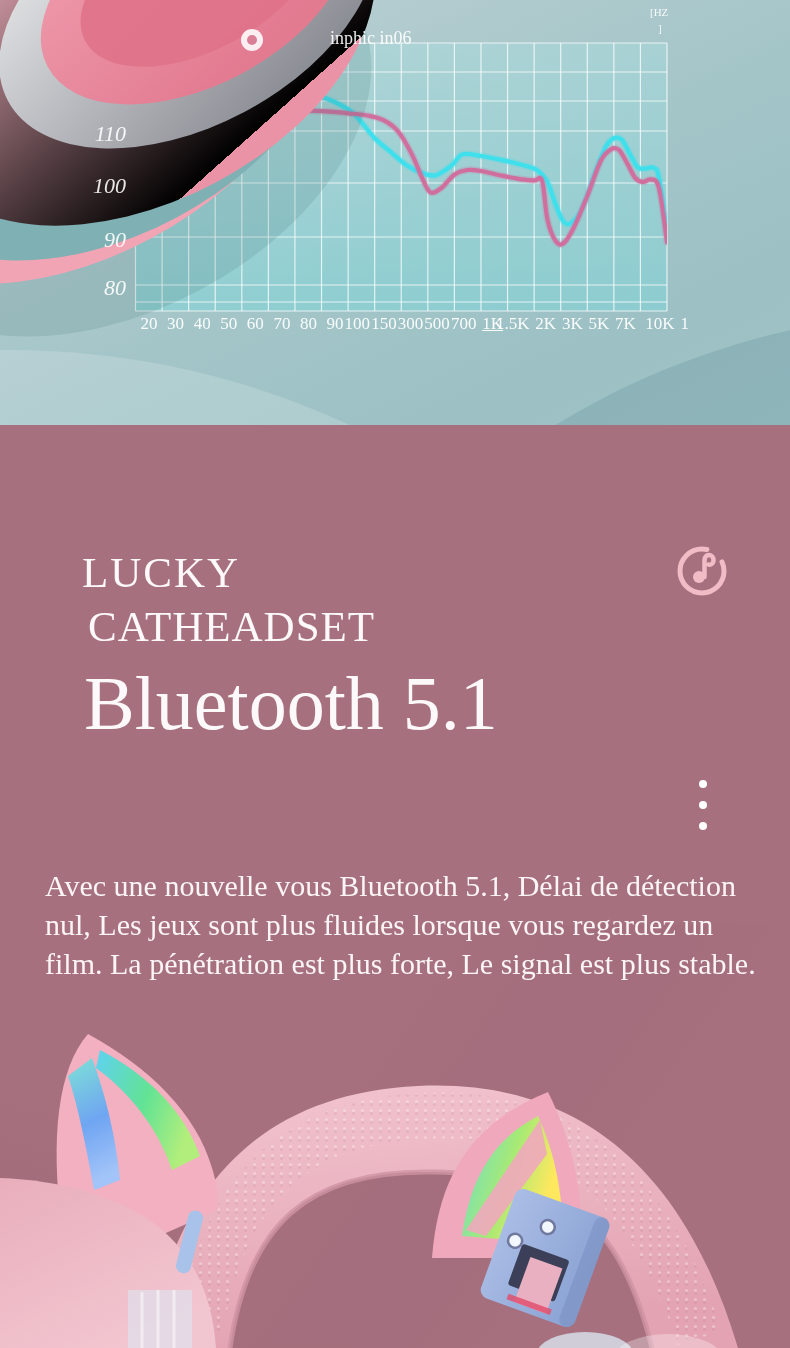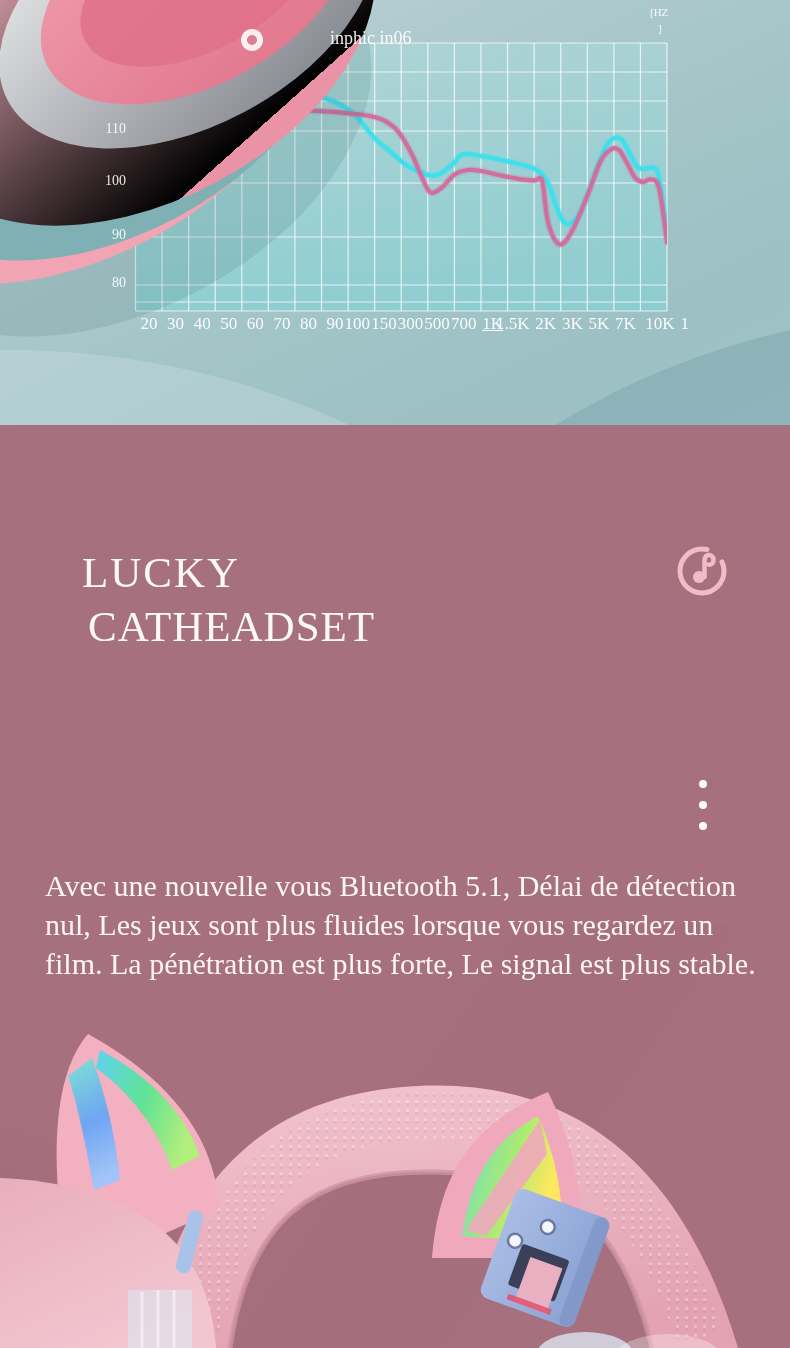--- a/index.html
+++ b/index.html
@@ -7,21 +7,21 @@
          font-family:"Liberation Serif", serif;}
   
   #sec-top{position:absolute;left:0;top:0;width:790px;height:425px;overflow:hidden;
     background:
       radial-gradient(circle 300px at 30px 10px, rgba(255,255,255,0.20), rgba(255,255,255,0) 70%),
       linear-gradient(155deg,#c2d3d7 0%,#afcacd 30%,#a3c5c8 55%,#9cc0c4 80%,#a0c3c6 100%);}
   #sec-top svg{position:absolute;left:0;top:0;}
   .chart-label{position:absolute;color:rgba(255,255,255,0.92);white-space:nowrap;}
   #chart-title{left:330px;top:28px;width:200px;font-size:18px;}
   #hz-label{left:650px;top:4px;width:40px;font-size:11px;line-height:16px;text-align:left;}
-  .ytick{position:absolute;width:66px;text-align:right;font-size:14px;color:rgba(255,255,255,0.9);}
+  .ytick{position:absolute;width:66px;text-align:right;font-size:22px;color:rgba(255,255,255,0.9);font-style:italic;}
   .xtick{position:absolute;width:44px;text-align:right;font-size:17px;color:rgba(255,255,255,0.95);top:314px;}
   
   #sec-main{position:absolute;left:0;top:425px;width:790px;height:923px;overflow:hidden;
     background:
       radial-gradient(circle 300px at 100% 4%, rgba(255,236,241,0.22), rgba(255,255,255,0) 70%),
       conic-gradient(from 197deg at 74% -4%, rgba(255,240,244,0) 0deg, rgba(255,240,244,0.30) 24deg, rgba(255,240,244,0.32) 36deg, rgba(255,240,244,0) 56deg),
       linear-gradient(172deg,#a06c7a 0%,#a6707e 16%,#b07b89 32%,#cродa 0%,#c996a3 48%,#ddb0bb 64%,#ecc4ce 80%,#f0cad3 94%,#f0ccd4 100%);
     background-color:#a6707e;}
   #diag-shade{position:absolute;left:0;top:500px;right:0;bottom:0;pointer-events:none;
     background:linear-gradient(125deg, rgba(0,0,0,0) 42%, rgba(158,102,122,0.20) 52%, rgba(158,102,122,0.22) 64%, rgba(0,0,0,0) 73%);}
@@ -162,20 +162,21 @@
       </div>
   </div>
 
   <div id="sec-main">
     <div id="diag-shade"></div>
     <div id="corner-dark"></div>
   </div>
 
   <div id="brand-2" class="hero-text">CATHEADSET</div>
   <div id="brand-1" class="hero-text">LUCKY</div>
+  <div id="main-title" class="hero-text">Bluetooth 5.1</div>
   <div id="body-copy" class="hero-text">
     <div>Avec une nouvelle vous Bluetooth 5.1, Délai de détection</div>
     <div>nul, Les jeux sont plus fluides lorsque vous regardez un</div>
     <div>film. La pénétration est plus forte, Le signal est plus stable.</div>
   </div>
 
   <svg id="music-icon" viewBox="0 0 60 60">
     <circle cx="30" cy="31" r="22" fill="none" stroke="#f2bcc7" stroke-width="5" stroke-linecap="round" stroke-dasharray="118 20" stroke-dashoffset="10"></circle>
     <circle cx="27" cy="37" r="6" fill="#f2bcc7"></circle>
     <path d="M 32.5 37 L 32.5 20 C 32.5 13.5 41 13.5 41.5 19.5 C 41.8 23.5 38.5 25.5 36.5 24.5" fill="none" stroke="#f2bcc7" stroke-width="4.5" stroke-linecap="round"></path>

